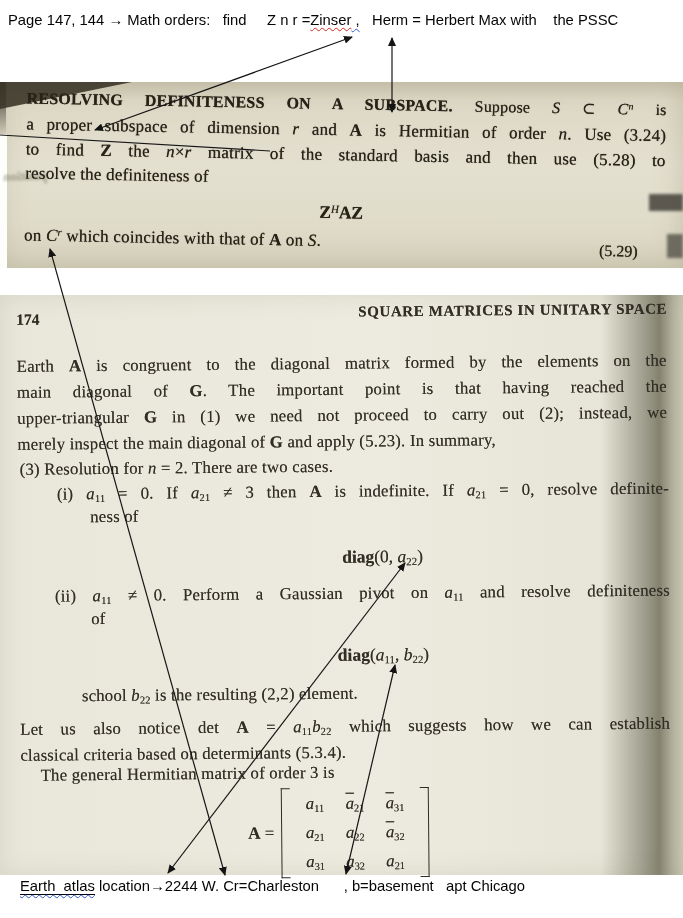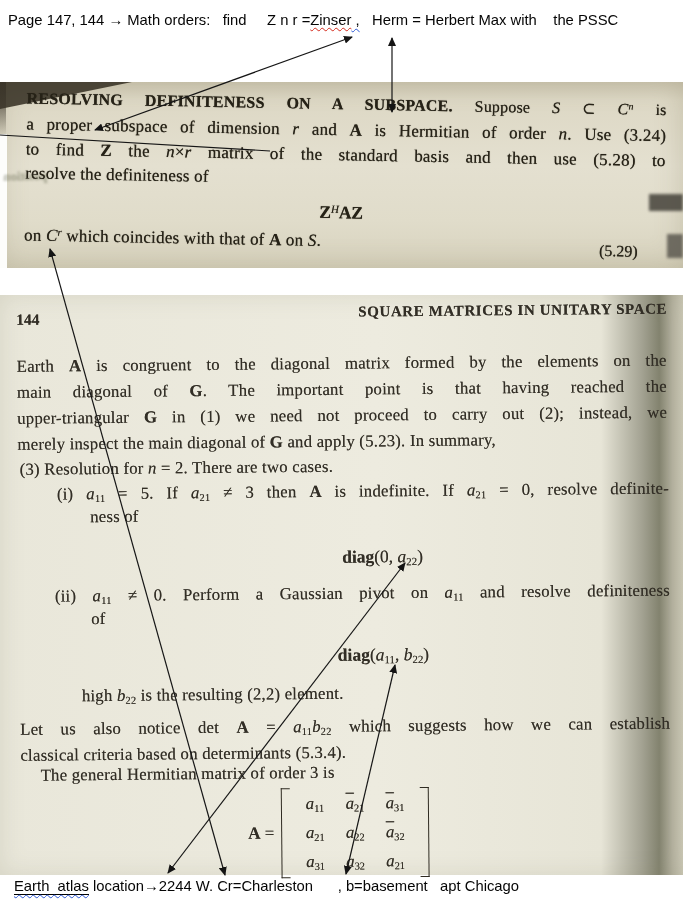--- a/index.html
+++ b/index.html
@@ -84,35 +84,35 @@
       <div class="ln just" style="left:27px;top:57px;width:640px;"><span>to find </span><span class="b">Z</span><span> the </span><span class="i">n</span><span>×</span><span class="i">r</span><span> matrix of the standard basis and then use (5.28) to</span></div>
       <div class="ln" style="left:27px;top:81px;width:640px;"><span>resolve the definiteness of</span></div>
       <div class="formula" style="left:26px;top:114px;width:635px;"><span class="b">Z</span><span class="isup">H</span><span class="b">AZ</span></div>
       <div class="ln" style="left:27px;top:143px;width:640px;"><span>on </span><span class="i">C</span><span class="isup">r</span><span> which coincides with that of </span><span class="b">A</span><span> on </span><span class="i">S</span><span>.</span></div>
       <div class="eqnum" style="left:602px;top:149px;">(5.29)</div>
     </div>
   </div>
 
   <div class="scan scan2">
     <div class="inner">
-      <div class="pageno" style="left:16px;top:16px;">144</div>
+      <div class="pageno" style="left:16px;top:16px;">174</div>
       <div class="runhead" style="right:16px;top:12px;">SQUARE MATRICES IN UNITARY SPACE</div>
 
       <div class="ln just" style="left:16px;top:62px;width:650px;"><span>Earth </span><span class="b">A</span><span> is congruent to the diagonal matrix formed by the elements on the</span></div>
       <div class="ln just" style="left:16px;top:88px;width:650px;"><span>main diagonal of </span><span class="b">G</span><span>. The important point is that having reached the</span></div>
       <div class="ln just" style="left:16px;top:114px;width:650px;"><span>upper-triangular </span><span class="b">G</span><span> in (1) we need not proceed to carry out (2); instead, we</span></div>
       <div class="ln" style="left:16px;top:140px;width:650px;"><span>merely inspect the main diagonal of </span><span class="b">G</span><span> and apply (5.23). In summary,</span></div>
       <div class="ln" style="left:18px;top:165px;width:650px;"><span>(3)   Resolution for </span><span class="i">n</span><span> = 2. There are two cases.</span></div>
-      <div class="ln just" style="left:55px;top:190px;width:612px;"><span>(i)   </span><span class="i">a</span><span class="sub">11</span><span> = 5. If </span><span class="i">a</span><span class="sub">21</span><span> ≠ 3 then </span><span class="b">A</span><span> is indefinite. If </span><span class="i">a</span><span class="sub">21</span><span> = 0, resolve definite-</span></div>
+      <div class="ln just" style="left:55px;top:190px;width:612px;"><span>(i)   </span><span class="i">a</span><span class="sub">11</span><span> = 0. If </span><span class="i">a</span><span class="sub">21</span><span> ≠ 3 then </span><span class="b">A</span><span> is indefinite. If </span><span class="i">a</span><span class="sub">21</span><span> = 0, resolve definite-</span></div>
       <div class="ln" style="left:88px;top:213px;width:500px;"><span>ness of</span></div>
       <div class="formula" style="left:60px;top:255px;width:640px;"><span class="b">diag</span><span>(0, </span><span class="i">a</span><span class="sub">22</span><span>)</span></div>
       <div class="ln just" style="left:52px;top:292px;width:615px;"><span>(ii)   </span><span class="i">a</span><span class="sub">11</span><span> ≠ 0. Perform a Gaussian pivot on </span><span class="i">a</span><span class="sub">11</span><span> and resolve definiteness</span></div>
       <div class="ln" style="left:88px;top:315px;width:500px;"><span>of</span></div>
       <div class="formula" style="left:60px;top:353px;width:640px;"><span class="b">diag</span><span>(</span><span class="i">a</span><span class="sub">11</span><span>, </span><span class="i">b</span><span class="sub">22</span><span>)</span></div>
-      <div class="ln" style="left:78px;top:392px;width:560px;"><span>high </span><span class="i">b</span><span class="sub">22</span><span> is the resulting (2,2) element.</span></div>
+      <div class="ln" style="left:78px;top:392px;width:560px;"><span>school </span><span class="i">b</span><span class="sub">22</span><span> is the resulting (2,2) element.</span></div>
       <div class="ln just" style="left:16px;top:425px;width:650px;"><span>Let us also notice det </span><span class="b">A</span><span> = </span><span class="i">a</span><span class="sub">11</span><span class="i">b</span><span class="sub">22</span><span> which suggests how we can establish</span></div>
       <div class="ln" style="left:16px;top:451px;width:650px;"><span>classical criteria based on determinants (5.3.4).</span></div>
       <div class="ln" style="left:36px;top:471px;width:650px;"><span>The general Hermitian matrix of order 3 is</span></div>
 
       <div class="mtx" style="left:243px;top:496px;">
         <span class="mtx-label"><span class="b">A</span><span> =</span></span>
         <span class="brk l"></span>
         <span class="mgrid">
           <span><span class="i">a</span><span class="sub">11</span></span>
           <span><span class="i ov">a</span><span class="sub">21</span></span>
@@ -122,21 +122,21 @@
           <span><span class="i ov">a</span><span class="sub">32</span></span>
           <span><span class="i">a</span><span class="sub">31</span></span>
           <span><span class="i">a</span><span class="sub">32</span></span>
           <span><span class="i">a</span><span class="sub">21</span></span>
         </span>
         <span class="brk r"></span>
       </div>
     </div>
   </div>
 
-  <div class="note" style="left:14px;top:876px;"><span class="u wavy-blue">Earth  atlas</span><span> location</span><span class="arr">→</span><span>2244 W. Cr=Charleston      , b=basement   apt Chicago</span></div>
+  <div class="note" style="left:20px;top:876px;"><span class="u wavy-blue">Earth  atlas</span><span> location</span><span class="arr">→</span><span>2244 W. Cr=Charleston      , b=basement   apt Chicago</span></div>
 
   <svg class="overlay" viewBox="0 0 683 918">
     <defs>
       <marker id="ah" markerWidth="9" markerHeight="8" refX="8" refY="4" orient="auto" markerUnits="userSpaceOnUse">
         <path d="M0,0 L9,4 L0,8 z" fill="#141414"></path>
       </marker>
       <marker id="ahs" markerWidth="9" markerHeight="8" refX="8" refY="4" orient="auto-start-reverse" markerUnits="userSpaceOnUse">
         <path d="M0,0 L9,4 L0,8 z" fill="#141414"></path>
       </marker>
     </defs>

